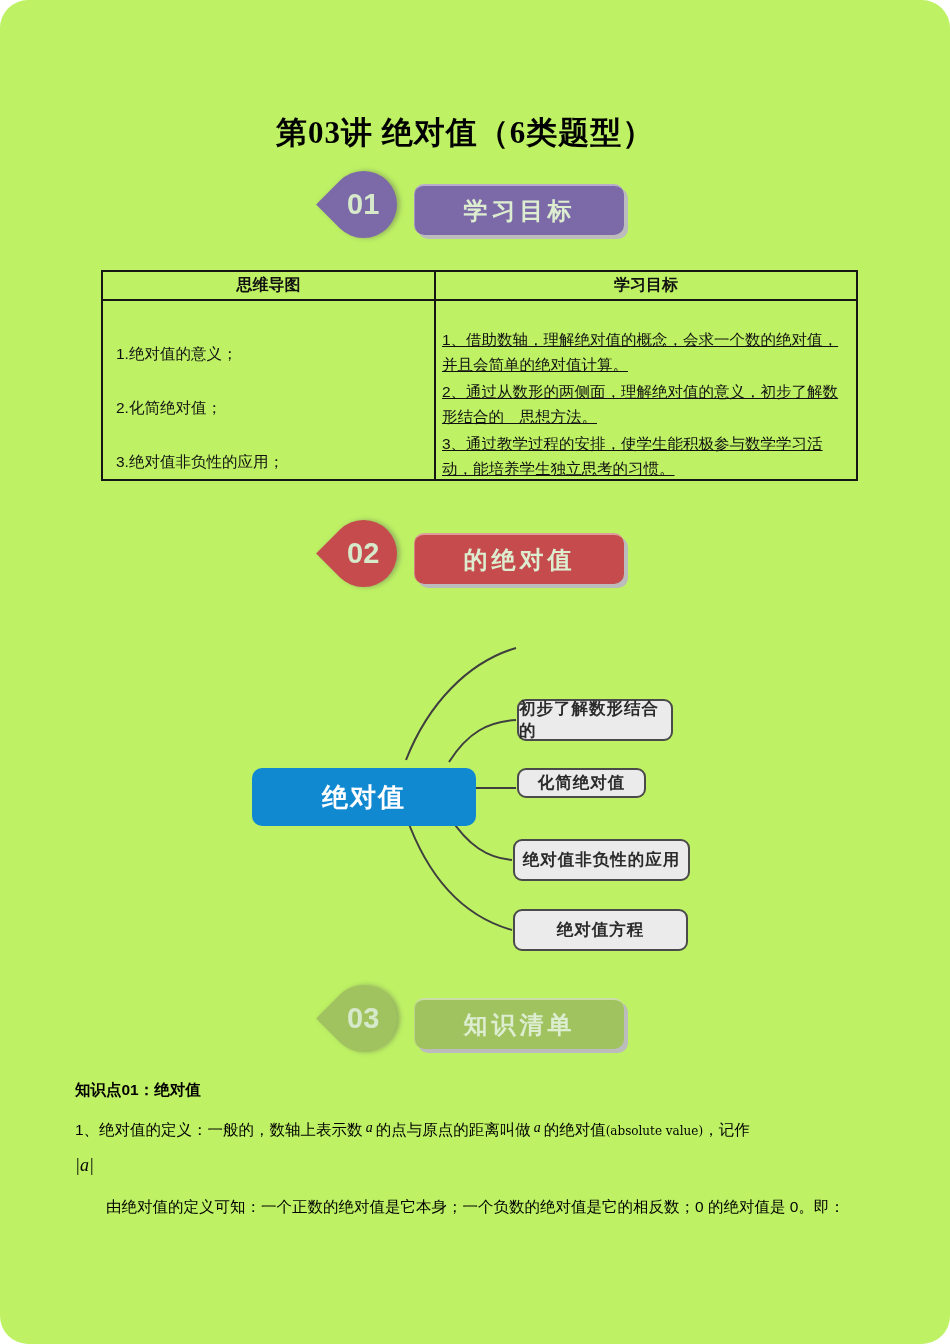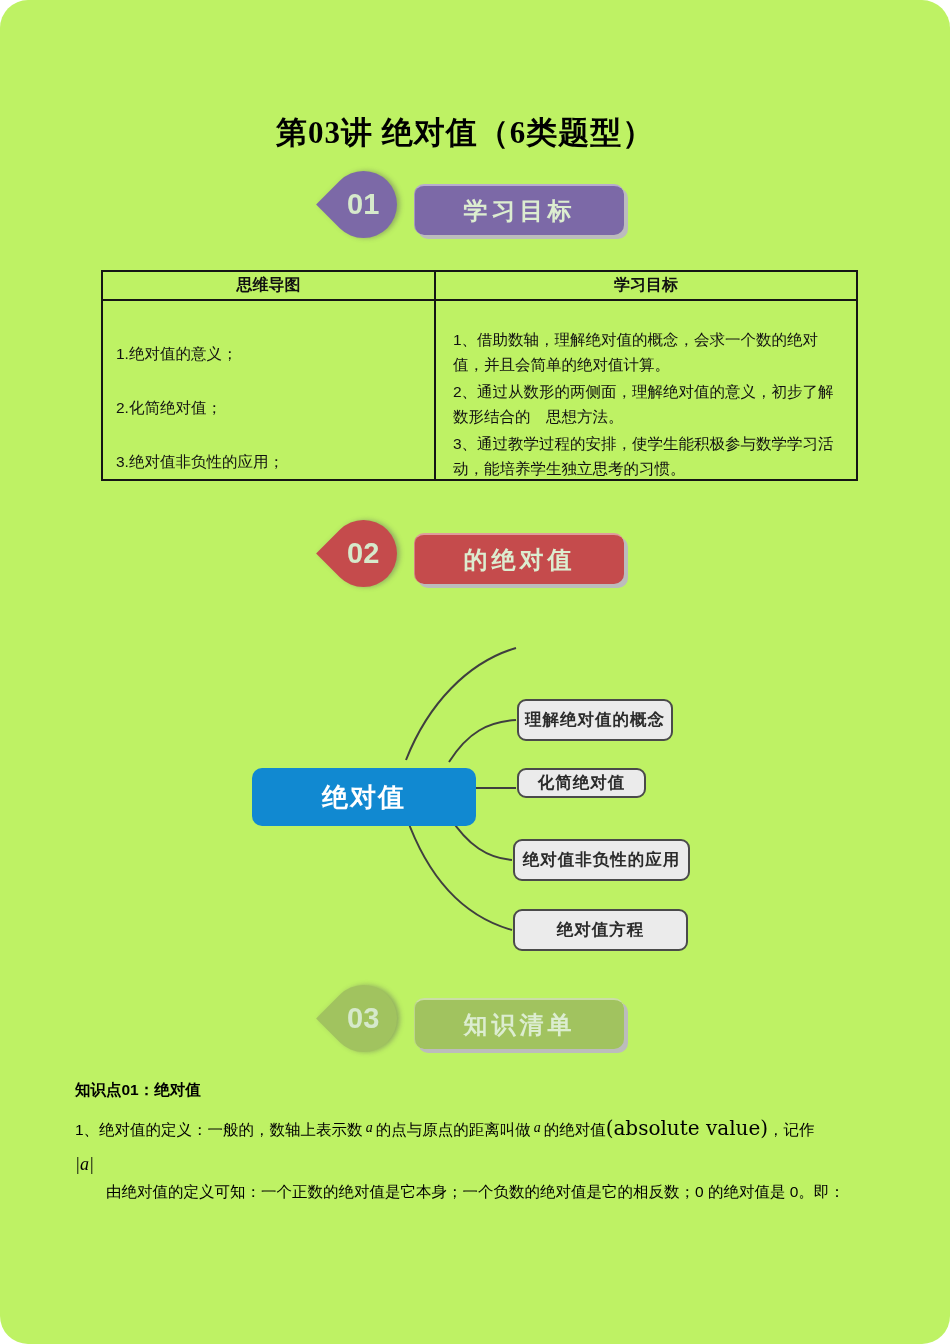--- a/index.html
+++ b/index.html
@@ -68,21 +68,21 @@
     font-weight:bold; font-size:16px;
   }
   .h-left  { width:333px; border-right:2px solid #151515; }
   .h-right { flex:1; }
   .tbl-body { display:flex; height:178px; }
   .b-left {
     width:333px; border-right:2px solid #151515;
     padding:16px 10px 0 13px;
   }
   .b-left .std-item { line-height:34px;margin-top:20px; }
-  .b-right { flex:1; padding:26px 12px 0 17px; }
+  .b-right { flex:1; padding:26px 12px 0 6px;text-decoration:underline; }
   .b-right .obj-item { line-height:25px; margin-bottom:2px; }
 
   
   .mindmap-lines { position:absolute; left:0; top:600px; width:950px; height:370px; }
   .mm-root {
     position:absolute; left:252px; top:744px; width:224px; height:58px;
     background:#1189d1; border-radius:10px;
     display:flex; align-items:center; justify-content:center;
     color:#ffffff; font-weight:bold; font-size:26px; letter-spacing:2px;margin-top:24px;
   }
@@ -106,27 +106,27 @@
     position:absolute; left:75px; top:1080px; width:806px;
     font-size:15.5px; color:#000;
   }
   .kn-heading { font-weight:bold; font-size:15.5px; }
   .kn-def { margin-top:15px; line-height:24px; }
   .math-var {
     font-family:"Liberation Serif", serif;
     font-style:italic; font-size:14px;
     vertical-align:3px; padding:0 3px;
   }
-  .math-en { font-family:"DejaVu Serif", serif; font-size:20px; }
+  .math-en { font-family:"DejaVu Serif", serif; font-size:12px; }
   .kn-abs {
     margin-top:12px;
     font-family:"Liberation Serif", serif;
     font-style:italic; font-size:18px;
   }
-  .kn-para2 { margin-top:0; line-height:33px; text-indent:2em; }
+  .kn-para2 { margin-top:14px; line-height:33px; text-indent:2em; }
 </style>
 </head>
 <body>
 
 <div class="page">
 
   <div class="doc-title">第03讲 绝对值（6类题型）</div>
 
   <div class="badge badge-1">
     <div class="badge-drop c-purple">
@@ -163,21 +163,21 @@
 
   <svg class="mindmap-lines" width="950" height="370" viewBox="0 0 950 370" xmlns="http://www.w3.org/2000/svg">
     <path d="M 406 160 C 428 104, 468 62, 516 48" fill="none" stroke="#3f3f3f" stroke-width="2"></path>
     <path d="M 449 162 C 468 132, 488 122, 516 120" fill="none" stroke="#3f3f3f" stroke-width="2"></path>
     <path d="M 476 188 L 516 188" fill="none" stroke="#3f3f3f" stroke-width="2"></path>
     <path d="M 449 216 C 468 246, 488 258, 512 260" fill="none" stroke="#3f3f3f" stroke-width="2"></path>
     <path d="M 406 216 C 428 278, 462 316, 512 330" fill="none" stroke="#3f3f3f" stroke-width="2"></path>
   </svg>
 
   <div class="mm-root">绝对值</div>
-  <div class="mm-node mm-n2">理解绝对值的概念</div>
+  <div class="mm-node mm-n2">初步了解数形结合的</div>
   <div class="mm-node mm-n3">化简绝对值</div>
   <div class="mm-node mm-n4">绝对值非负性的应用</div>
   <div class="mm-node mm-n5">绝对值方程</div>
 
   <div class="badge badge-3">
     <div class="badge-drop c-green">
       <span class="badge-num">03</span>
     </div>
     <div class="badge-pill c-green">知识清单</div>
   </div>

